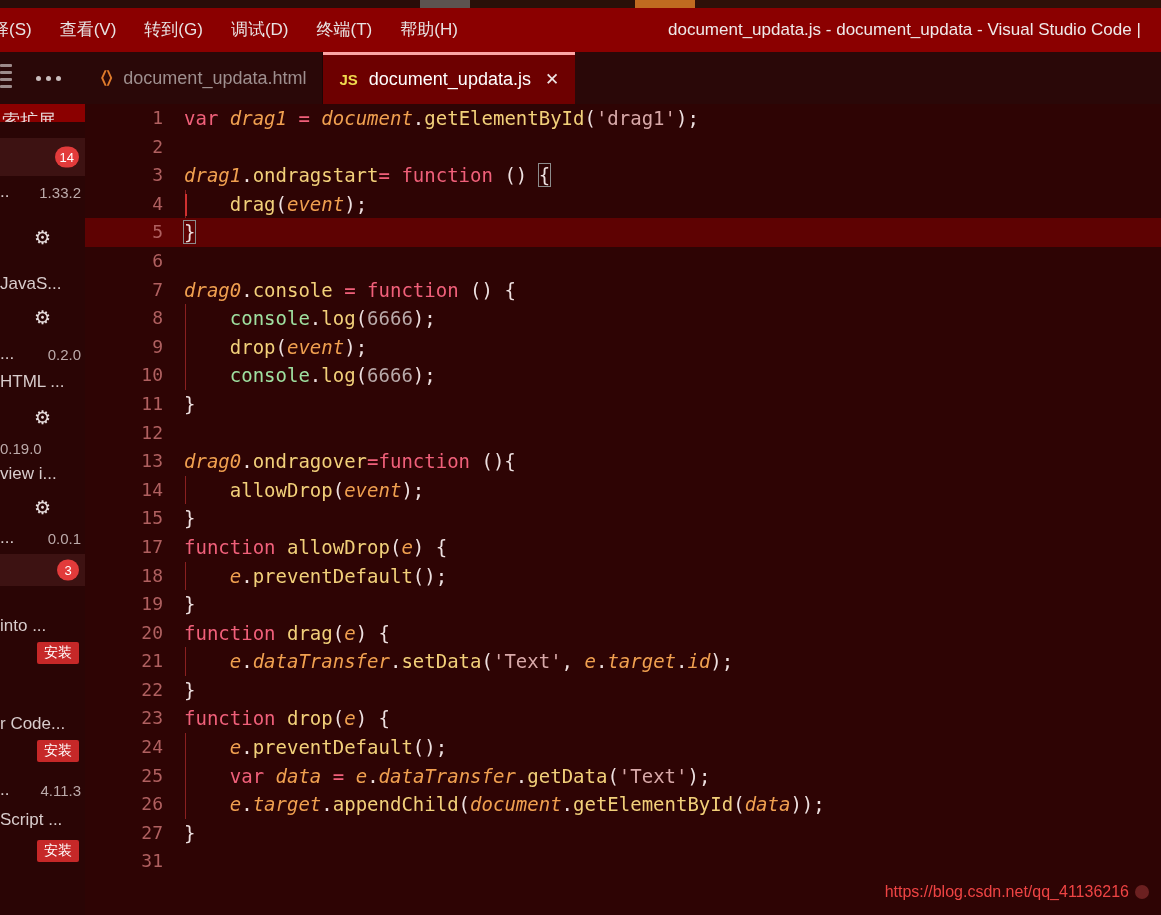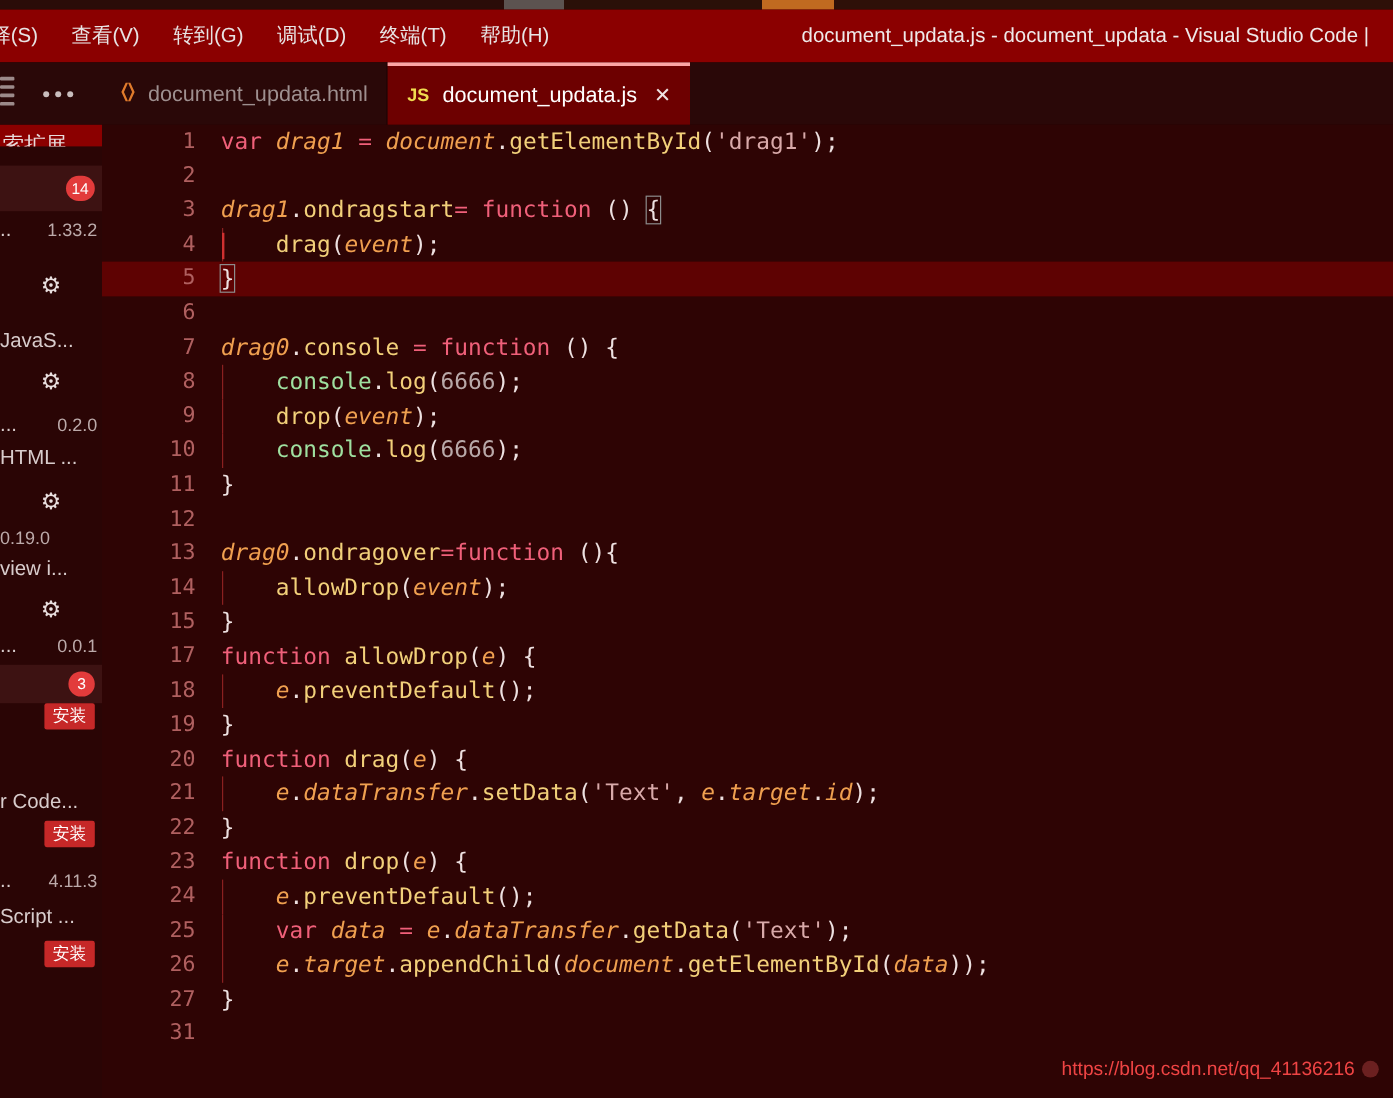--- a/index.html
+++ b/index.html
@@ -170,20 +170,23 @@
       </div>
       <div class="sb-row" style="height:34px">
         <div class="sb-gear" style="padding-top:4px">⚙</div>
       </div>
       <div class="sb-row" style="height:28px">
         <span class="sb-text" style="position:absolute;left:0;top:2px">...</span>
         <span class="sb-ver" style="position:absolute;right:4px;top:4px">0.0.1</span>
       </div>
       <div class="sb-row sel" style="height:32px">
         <span class="sb-badge">3</span>
+      </div>
+      <div class="sb-row" style="height:56px">
+        <span class="sb-text" style="position:absolute;left:0;top:30px">into ...</span>
       </div>
       <div class="sb-row" style="height:38px;text-align:right;padding-right:6px;box-sizing:border-box">
         <span class="sb-install">安装</span>
       </div>
       <div class="sb-row" style="height:60px">
         <span class="sb-text" style="position:absolute;left:0;top:34px">r Code...</span>
       </div>
       <div class="sb-row" style="height:36px;text-align:right;padding-right:6px;box-sizing:border-box">
         <span class="sb-install">安装</span>
       </div>

